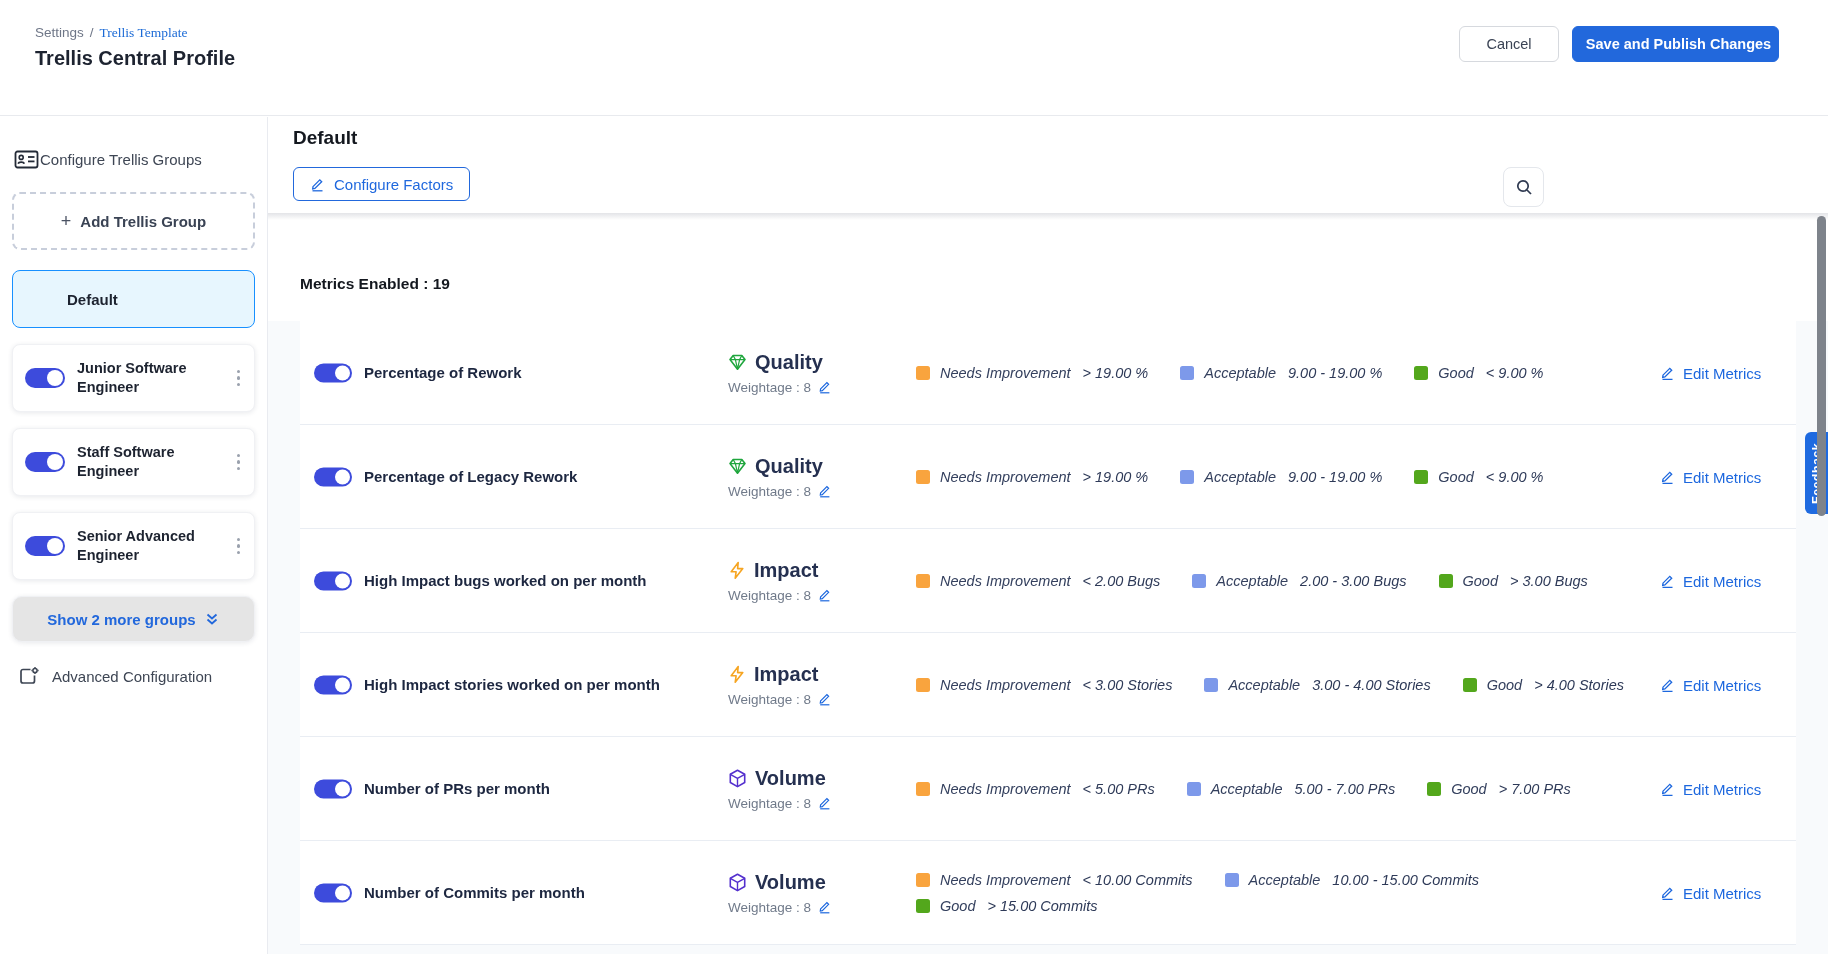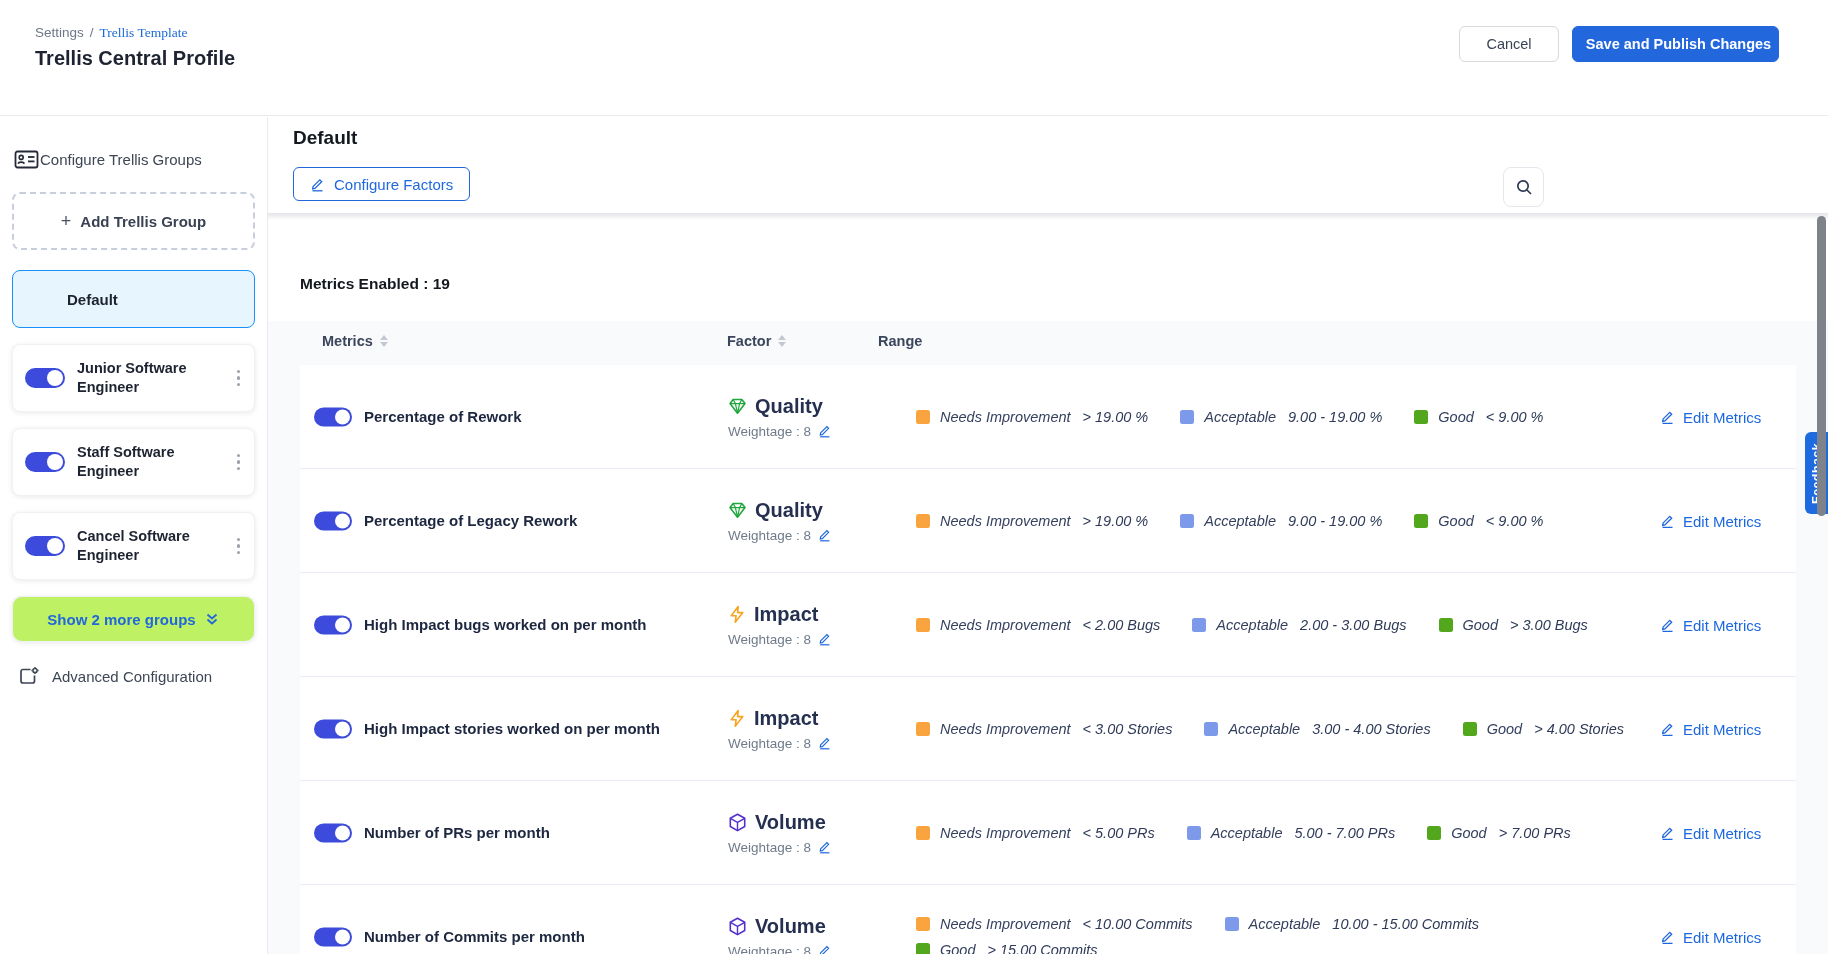--- a/index.html
+++ b/index.html
@@ -20,21 +20,21 @@
   
   .sidebar { position:absolute; left:0; top:117px; width:268px; bottom:0; background:#fff; border-right:1px solid #e9ebf0; padding:12px; }
   .sb-header { display:flex; align-items:center; margin:20px 0 0 2px; color:#3e4654; font-size:15px; }
   .add-box { margin-top:22px; height:58px; border:2px dashed #c8cedb; border-radius:8px; display:flex; align-items:center; justify-content:center; gap:9px; cursor:pointer; color:#3a4354; font-size:15px; font-weight:700; }
   .add-plus { font-size:18px; font-weight:400; color:#4a5263; }
   .default-card { margin-top:20px; height:58px; background:#e7f6fe; border:1px solid #1890ff; border-radius:8px; display:flex; align-items:center; padding-left:54px; font-size:15px; font-weight:700; color:#1d2330; cursor:pointer; }
   .group-card { margin-top:16px; height:68px; background:#fff; border:1px solid #f0f1f4; border-radius:8px; box-shadow:0 1px 5px rgba(25,39,70,0.10); display:flex; align-items:center; padding:0 8px 0 12px; gap:12px; cursor:pointer; }
   .group-name { flex:1; font-size:14.5px; font-weight:700; color:#1d2330; line-height:1.3; }
   .kebab { display:flex; flex-direction:column; gap:3px; padding:4px 6px; cursor:pointer; }
   .kebab .dot { width:3.5px; height:3.5px; border-radius:50%; background:#9aa1ad; }
-  .show-more { margin-top:16px; height:46px; background:#bef264; border:1px solid #f0f1f4; border-radius:10px; box-shadow:0 1px 5px rgba(25,39,70,0.10); display:flex; align-items:center; justify-content:center; gap:8px; color:#2268dc; font-size:15px; font-weight:600; cursor:pointer; }
+  .show-more { margin-top:16px; height:46px; background:#e5e5e5; border:1px solid #f0f1f4; border-radius:10px; box-shadow:0 1px 5px rgba(25,39,70,0.10); display:flex; align-items:center; justify-content:center; gap:8px; color:#2268dc; font-size:15px; font-weight:600; cursor:pointer; }
   .advanced { display:flex; align-items:center; gap:12px; margin:24px 0 0 6px; color:#3e4654; font-size:15px; cursor:pointer; }
 
   
   .toggle { position:relative; display:inline-block; width:40px; height:20px; border-radius:11px; background:#3d4bdc; flex:none; cursor:pointer; }
   .toggle .knob { position:absolute; right:2px; top:2px; width:16px; height:16px; border-radius:50%; background:#fff; }
   .toggle.small { width:38px; height:19px; }
   .toggle.small .knob { width:15px; height:15px; }
 
   
   .main { position:absolute; left:268px; top:117px; right:0; bottom:0; background:#fff; }
@@ -143,21 +143,21 @@
       <span class="dot"></span>
             <span class="dot"></span>
             <span class="dot"></span>
     </span>
   </div>
 
   <div class="group-card">
     <span class="toggle">
             <span class="knob"></span>
           </span>
-    <span class="group-name">Cancel Software Engineer</span>
+    <span class="group-name">Senior Advanced Engineer</span>
     <span class="kebab">
       <span class="dot"></span>
             <span class="dot"></span>
             <span class="dot"></span>
     </span>
   </div>
 </div>
 
     <div class="show-more">
       <span>Show 2 more groups</span>
@@ -208,39 +208,20 @@
           <line x1="12" y1="12" x2="16" y2="16" stroke="#2e3950" stroke-width="1.7"></line>
         </svg>
       </span>
     </button>
 
 
     <div class="table-card">
       <div class="metrics-enabled">Metrics Enabled : 19</div>
       <div class="grid">
         <div class="grid-inner">
-          <div class="hdr-row">
-            <div class="hdr-cell hdr-metrics">
-              <span>Metrics</span>
-              <span class="sort">
-                  <i class="up"></i>
-                  <i class="dn"></i>
-                </span>
-            </div>
-            <div class="hdr-cell hdr-factor">
-              <span>Factor</span>
-              <span class="sort">
-                  <i class="up"></i>
-                  <i class="dn"></i>
-                </span>
-            </div>
-            <div class="hdr-cell hdr-range">
-              <span>Range</span>
-            </div>
-          </div>
           <div id="rows">
   <div class="mrow">
     <span class="toggle small">
                   <span class="knob"></span>
                 </span>
     <div class="metric-name">Percentage of Rework</div>
     <div class="factor-block">
       <div class="factor-top">
         <span class="icon f-icon">
           <svg width="19" height="19" viewBox="0 0 19 19" fill="none">

